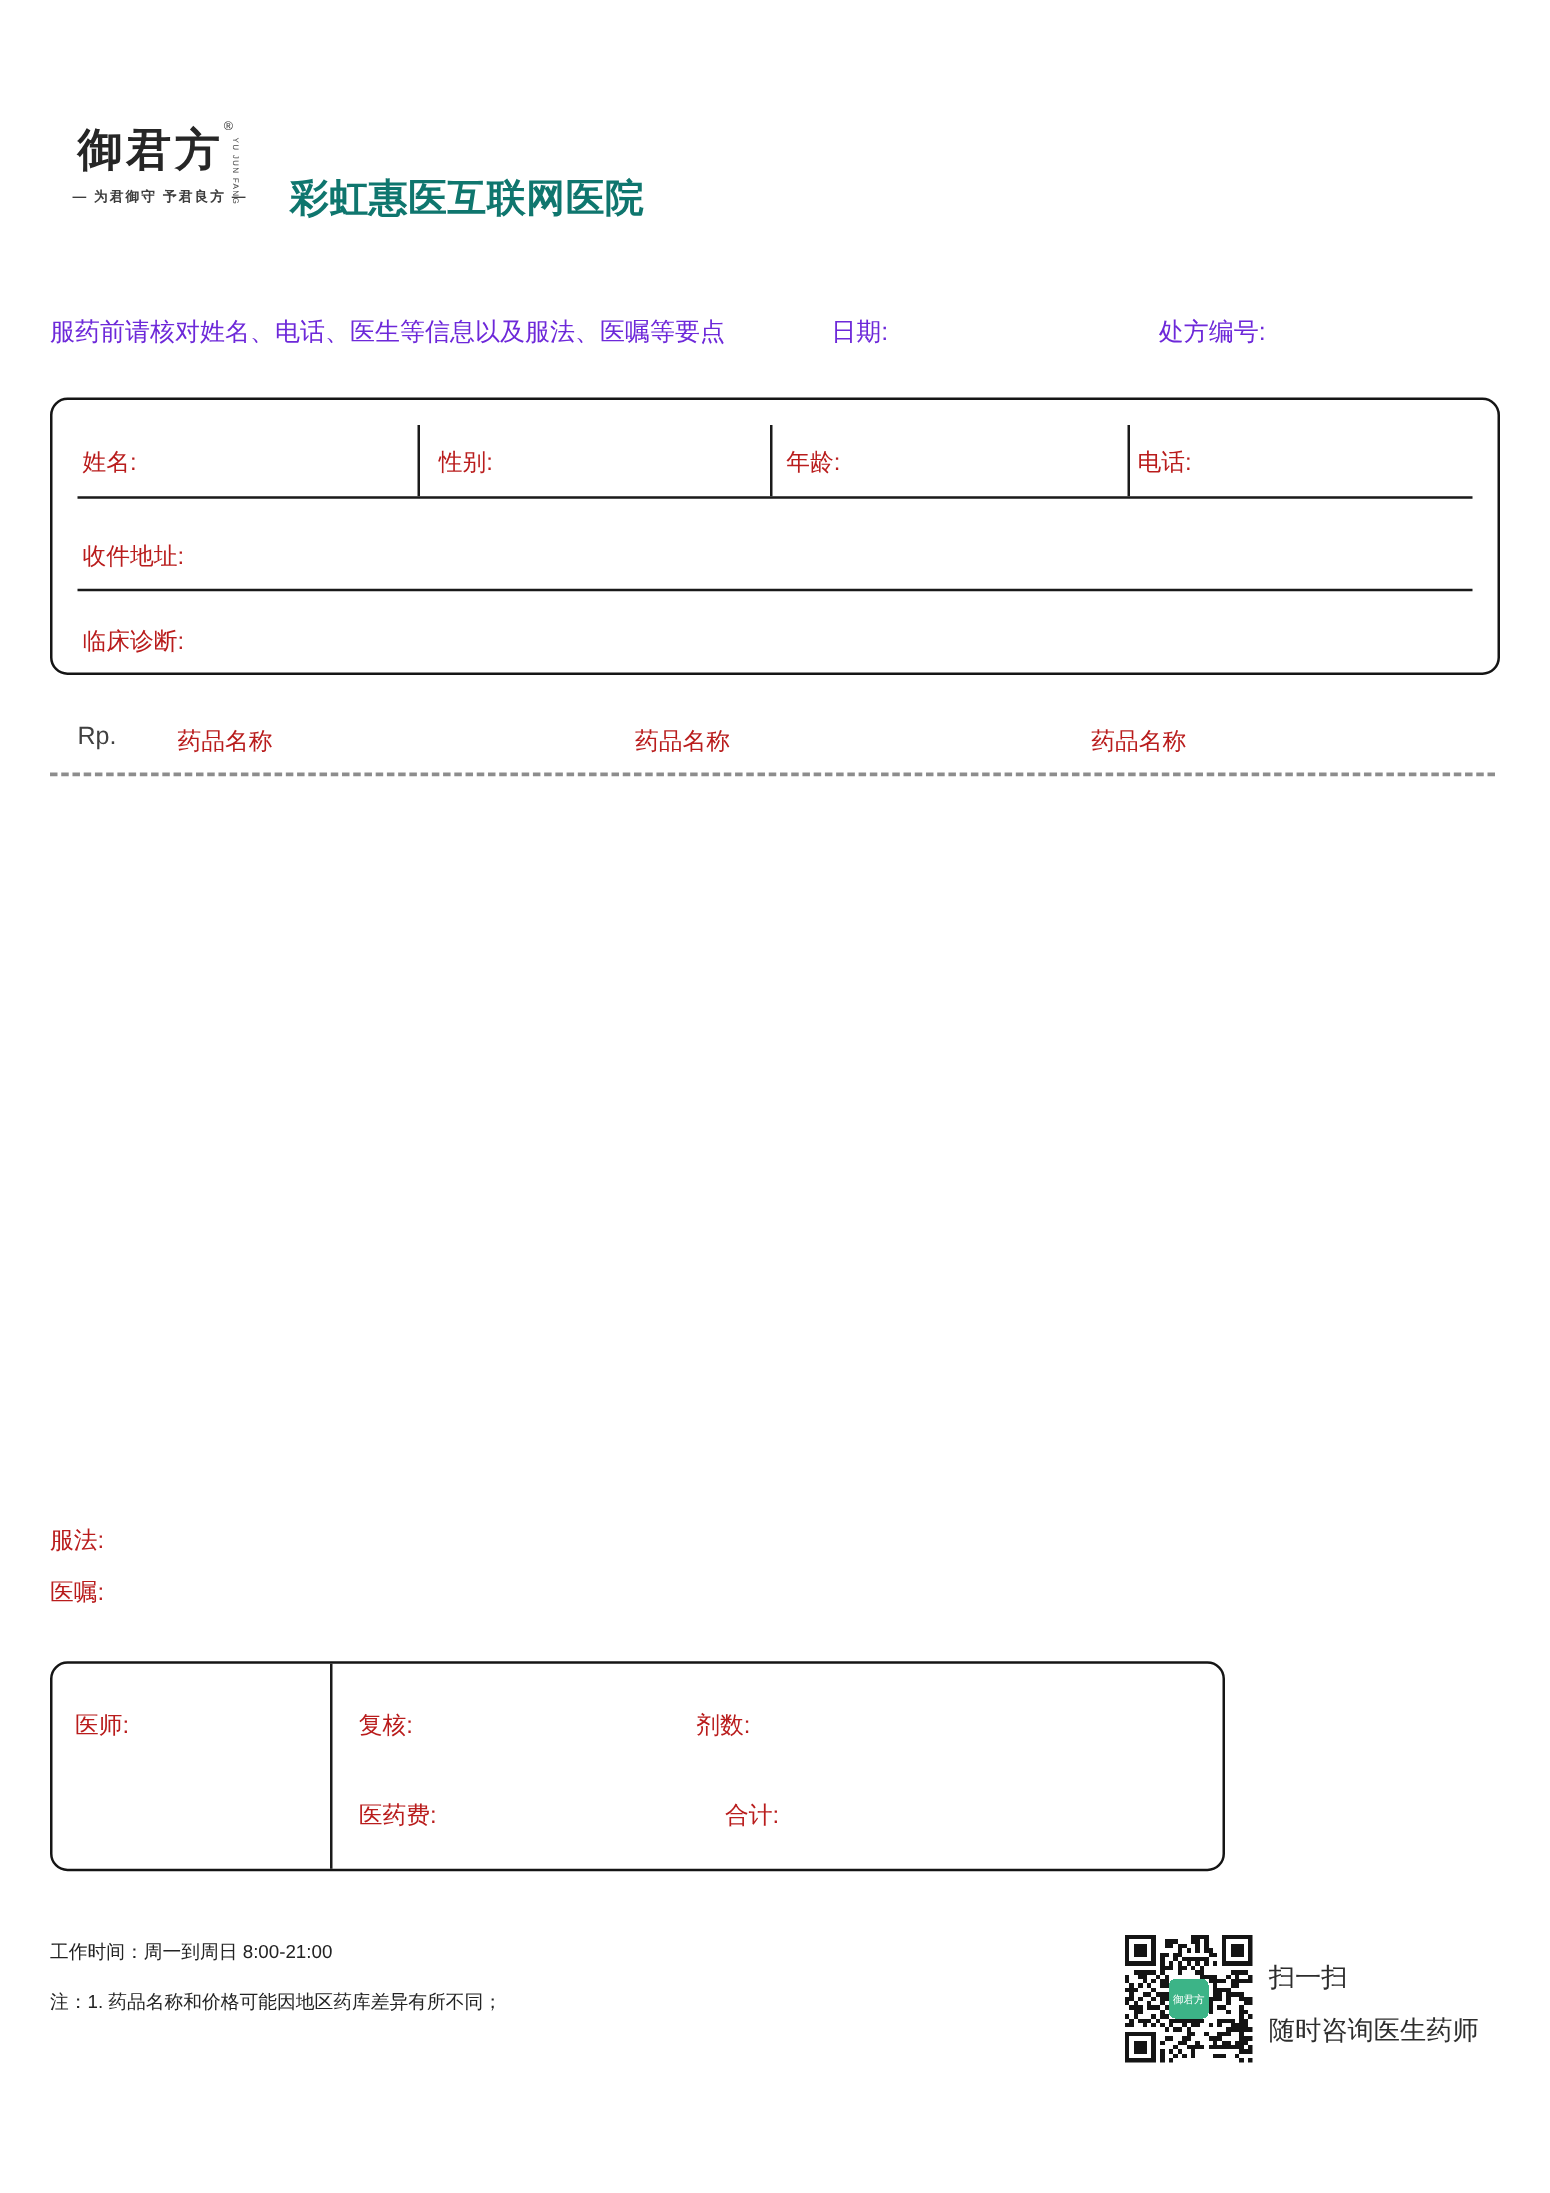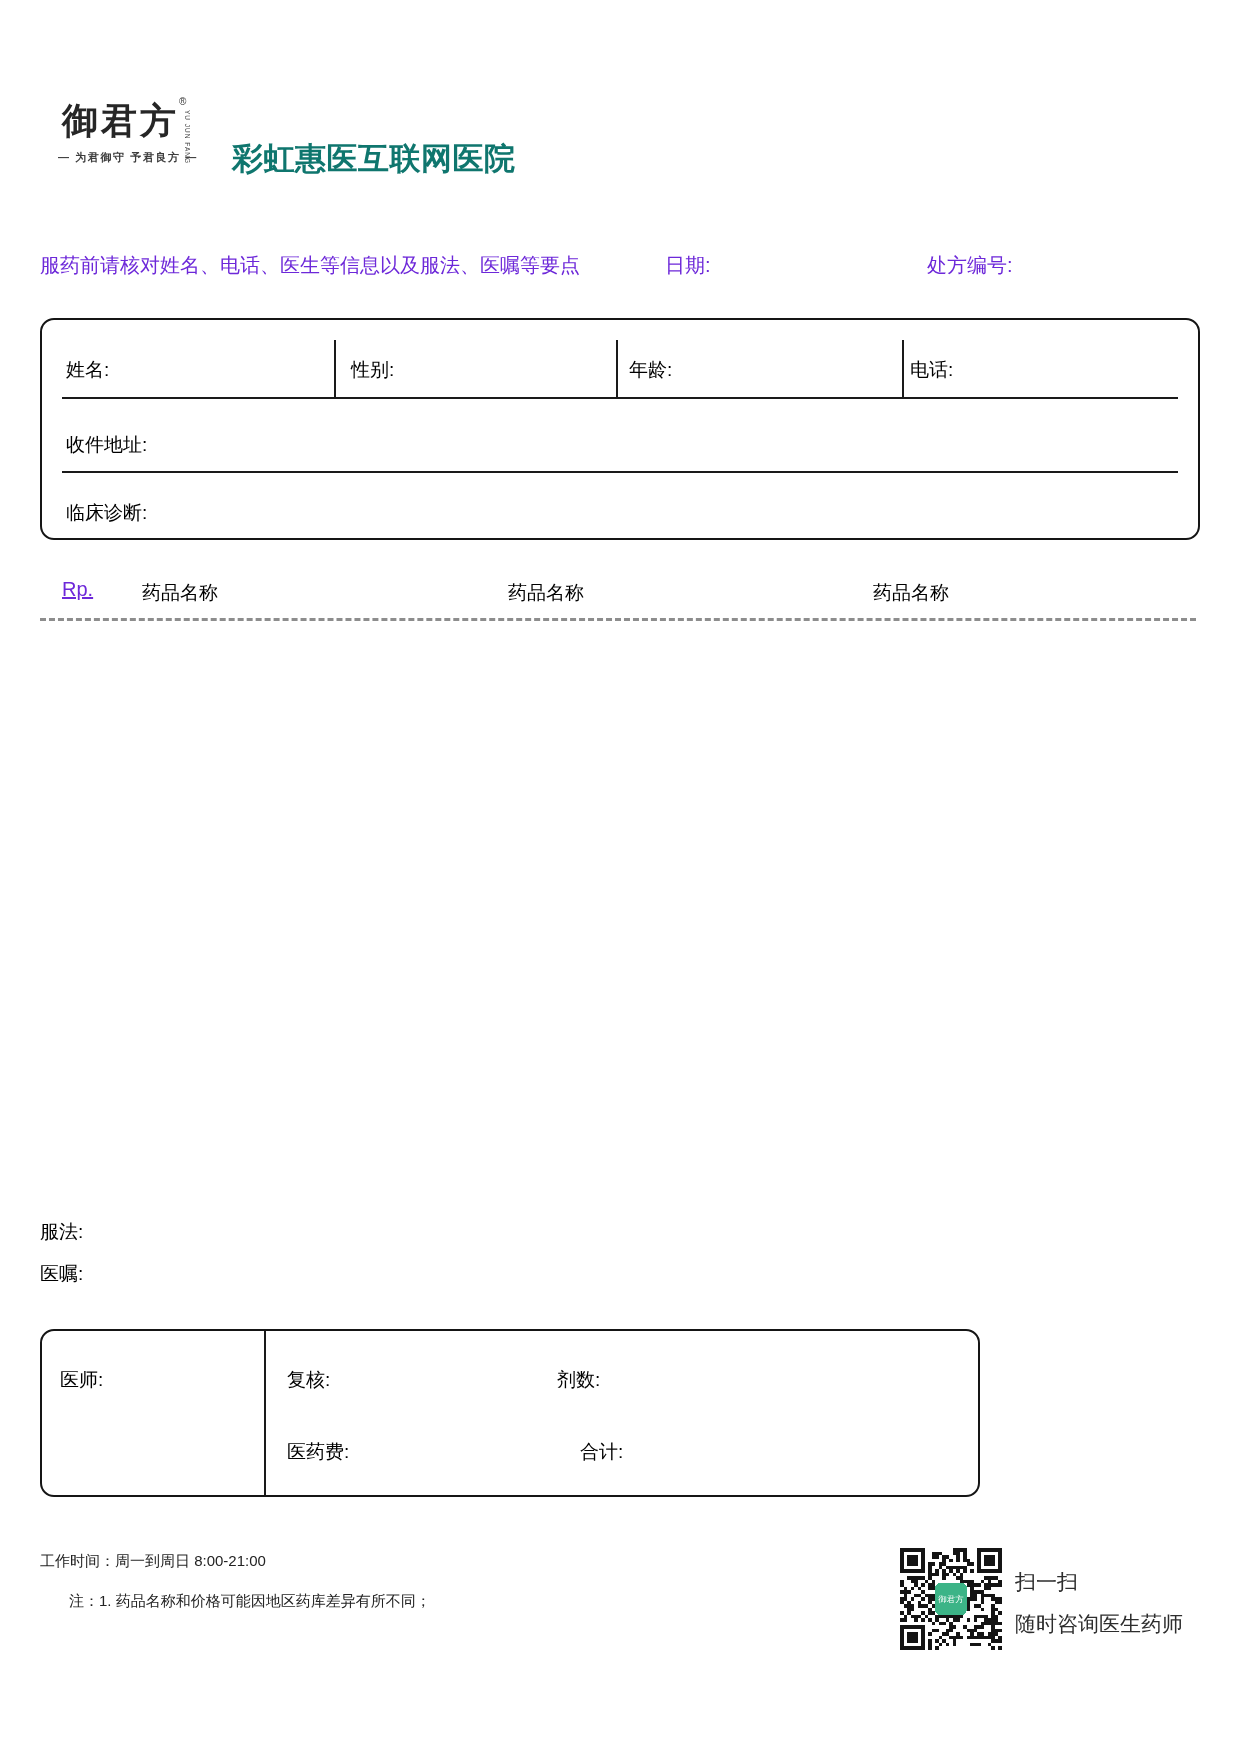--- a/index.html
+++ b/index.html
@@ -15,24 +15,24 @@
   .brand-tagline{font-size:11px;letter-spacing:1.6px;color:#3d3d3d;font-weight:600;white-space:nowrap;}
   .hospital-title{font-size:31px;font-weight:800;letter-spacing:0.5px;color:#0f766e;white-space:nowrap;margin-top:28px;}
 
   
   .notice{font-size:20px;color:#6d28d9;white-space:nowrap;}
 
   
   .box{border:2.5px solid #151515;border-radius:14px;background:#fff;box-sizing:border-box;}
   .vline{width:2px;background:#1a1a1a;}
   .hline{border-top:2.5px solid #1a1a1a;height:0;}
-  .lbl{font-size:19px;color:#000000;white-space:nowrap;}
-
-  
-  .rp{font-size:20px;font-weight:400;color:#6d28d9;text-decoration:underline;}
+  .lbl{font-size:19px;color:#b91c1c;white-space:nowrap;}
+
+  
+  .rp{font-size:20px;font-weight:400;color:#404040;}
   .dash{border-top:3px dashed #8d8d8d;height:0;}
 
   
   .foot{font-size:15px;color:#232323;white-space:nowrap;}
   .scan{font-size:21px;color:#2d2d2d;white-space:nowrap;}
   svg{display:block;}
 </style>
 </head>
 <body>
 
@@ -80,21 +80,21 @@
   <div class="abs box" style="left:40px;top:1329px;width:940px;height:168px;">
     <div class="abs vline" style="left:222px;top:0;bottom:0;"></div>
     <span class="abs lbl" style="left:18px;top:36px;">医师:</span>
     <span class="abs lbl" style="left:245px;top:36px;">复核:</span>
     <span class="abs lbl" style="left:515px;top:36px;">剂数:</span>
     <span class="abs lbl" style="left:245px;top:108px;">医药费:</span>
     <span class="abs lbl" style="left:538px;top:108px;">合计:</span>
   </div>
 
   <div class="abs foot" style="left:40px;top:1552px;">工作时间：周一到周日 8:00-21:00</div>
-  <div class="abs foot" style="left:40px;top:1592px;margin-left:29px;">注：1. 药品名称和价格可能因地区药库差异有所不同；</div>
+  <div class="abs foot" style="left:40px;top:1592px;">注：1. 药品名称和价格可能因地区药库差异有所不同；</div>
 
   <div class="abs" style="left:900px;top:1548px;width:102px;height:102px;">
     <svg width="102" height="102" viewBox="0 0 29 29" shape-rendering="crispEdges">
       <rect x="0" y="0" width="29" height="29" fill="#ffffff"></rect>
       <g fill="#141414">
         <rect x="0" y="0" width="7" height="7"></rect>
           <rect x="1" y="1" width="5" height="5" fill="#fff"></rect>
           <rect x="2" y="2" width="3" height="3"></rect>
         <rect x="22" y="0" width="7" height="7"></rect>
           <rect x="23" y="1" width="5" height="5" fill="#fff"></rect>

